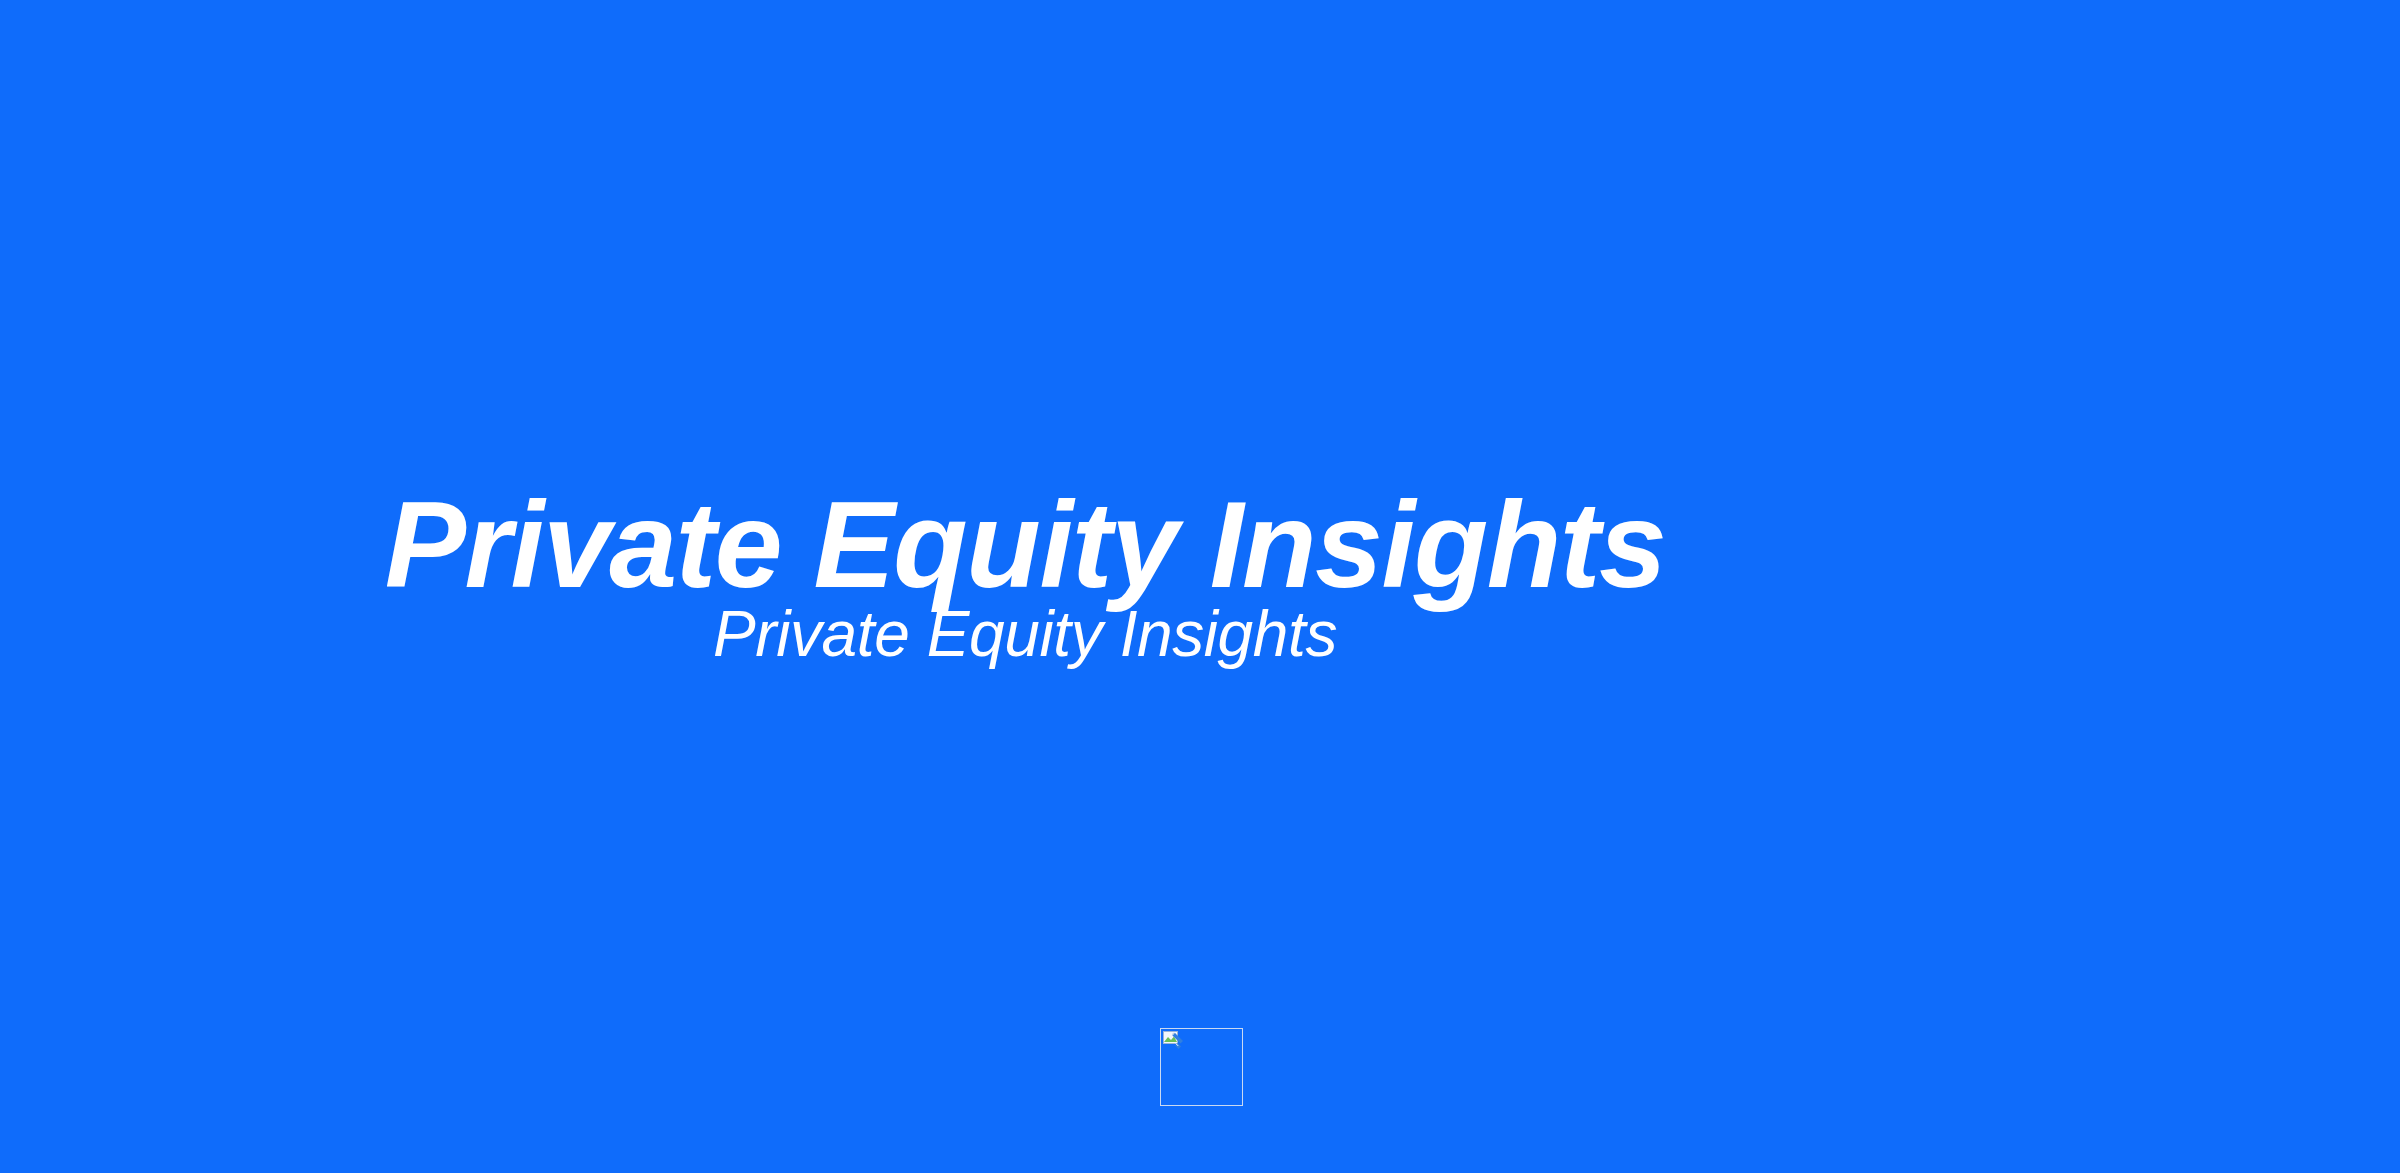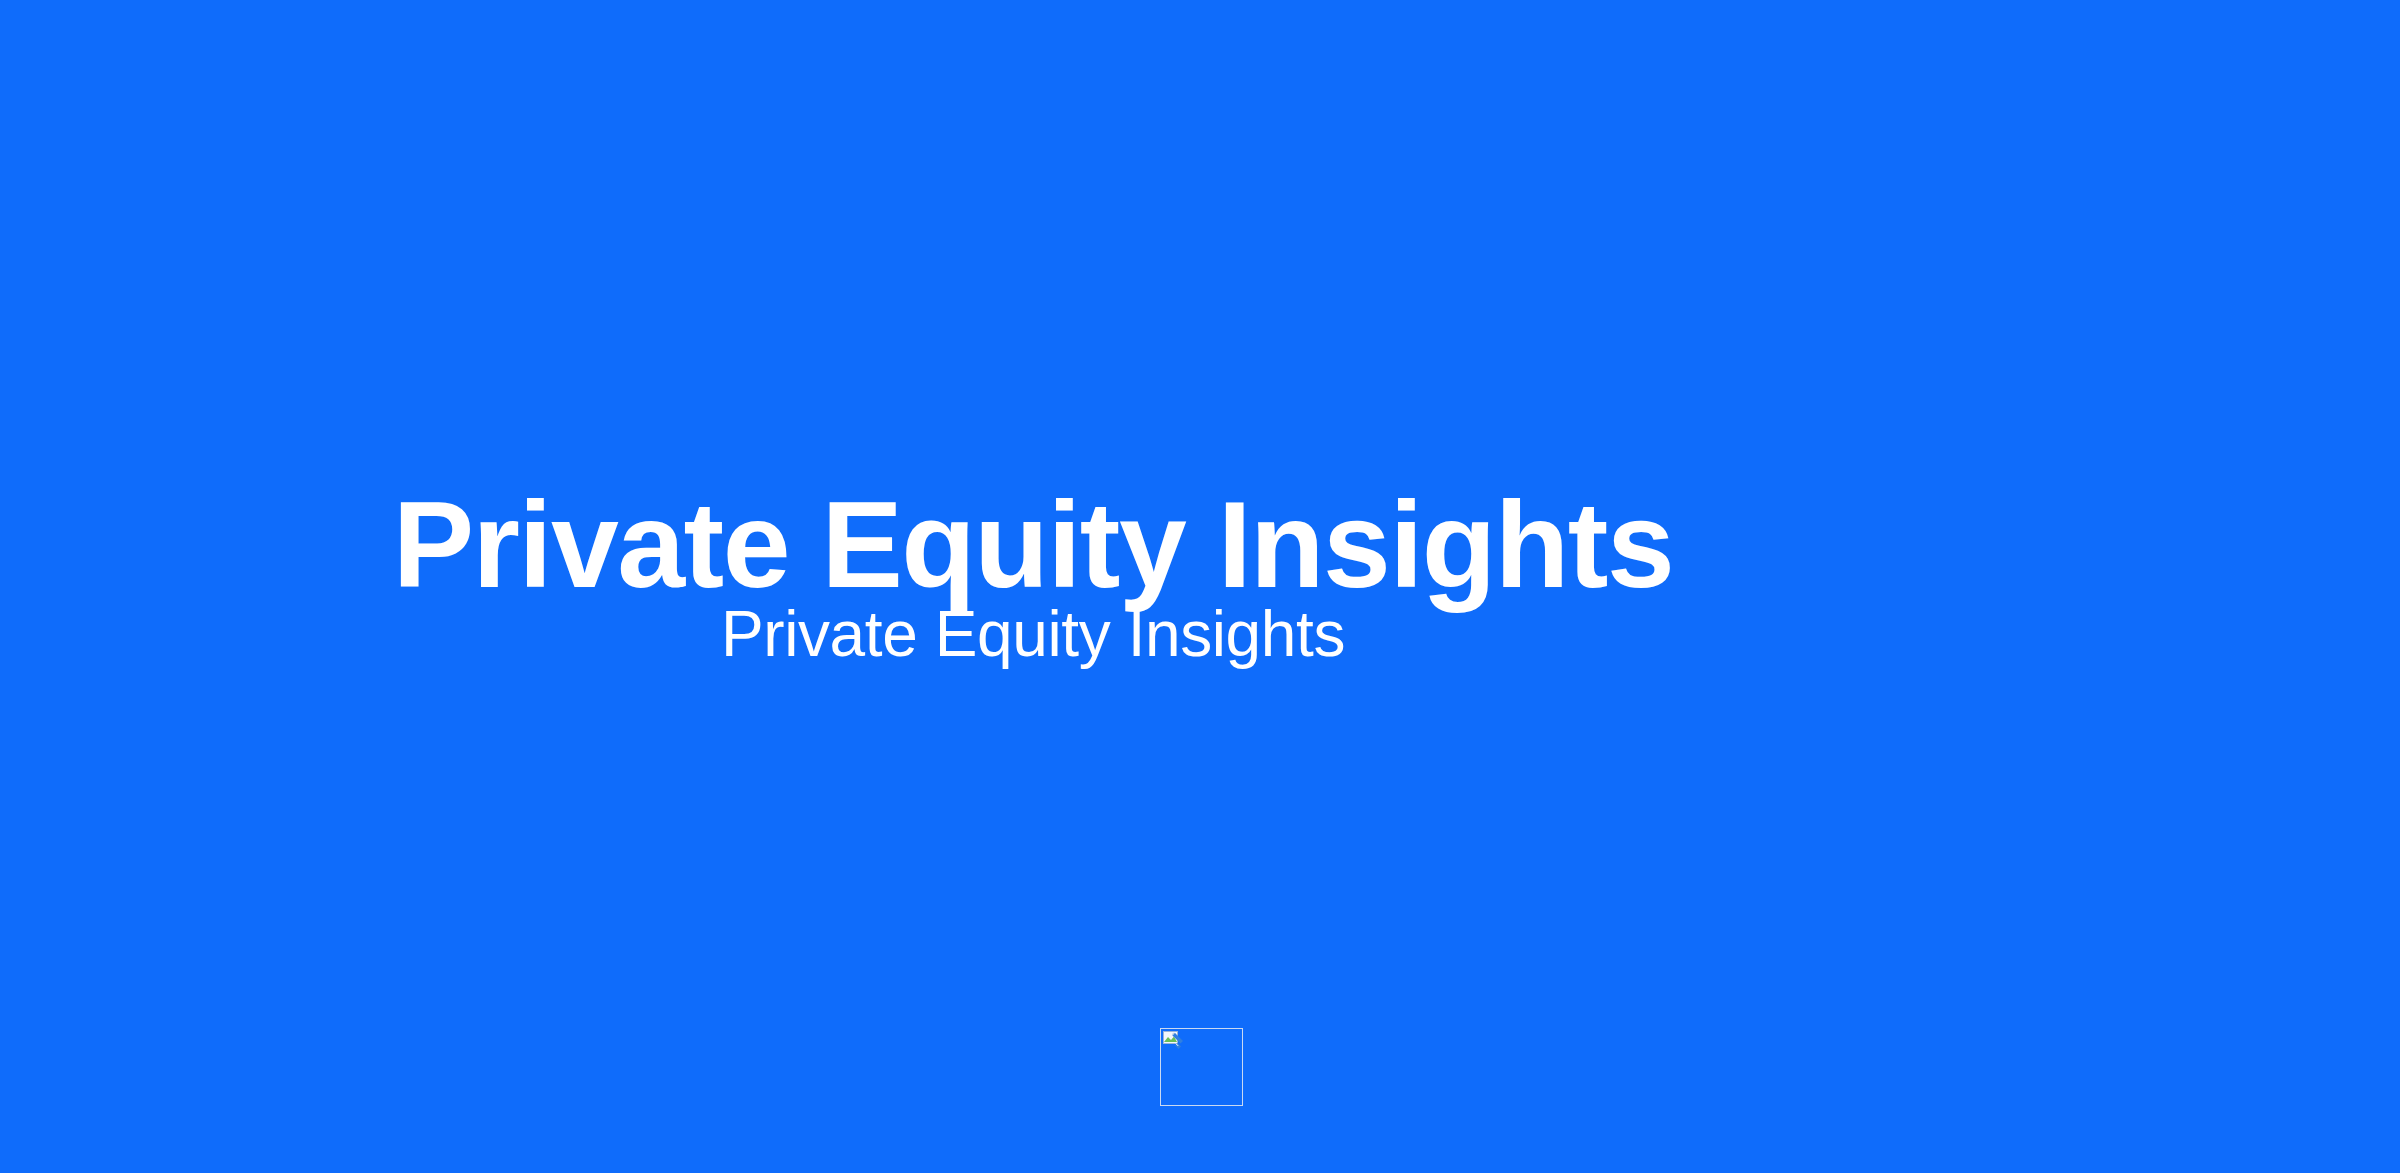--- a/index.html
+++ b/index.html
@@ -20,28 +20,29 @@
     width: 2400px;
     height: 1173px;
     background: #0f6cfb;
     box-sizing: border-box;
     overflow: hidden;
   }
 
   
   .hero {
     position: absolute;
-    left: 8px;
+    left: 0;
     top: 0;
     width: 2050px;
     height: 1173px;
     display: flex;
     flex-direction: column;
     align-items: center;
     justify-content: flex-start;
+    font-style: italic;
   }
 
   .title {
     position: absolute;
     left: 0;
     right: 0;
     top: 398px;
     text-align: center;
     color: #ffffff;
     font-family: "Liberation Sans", sans-serif;

